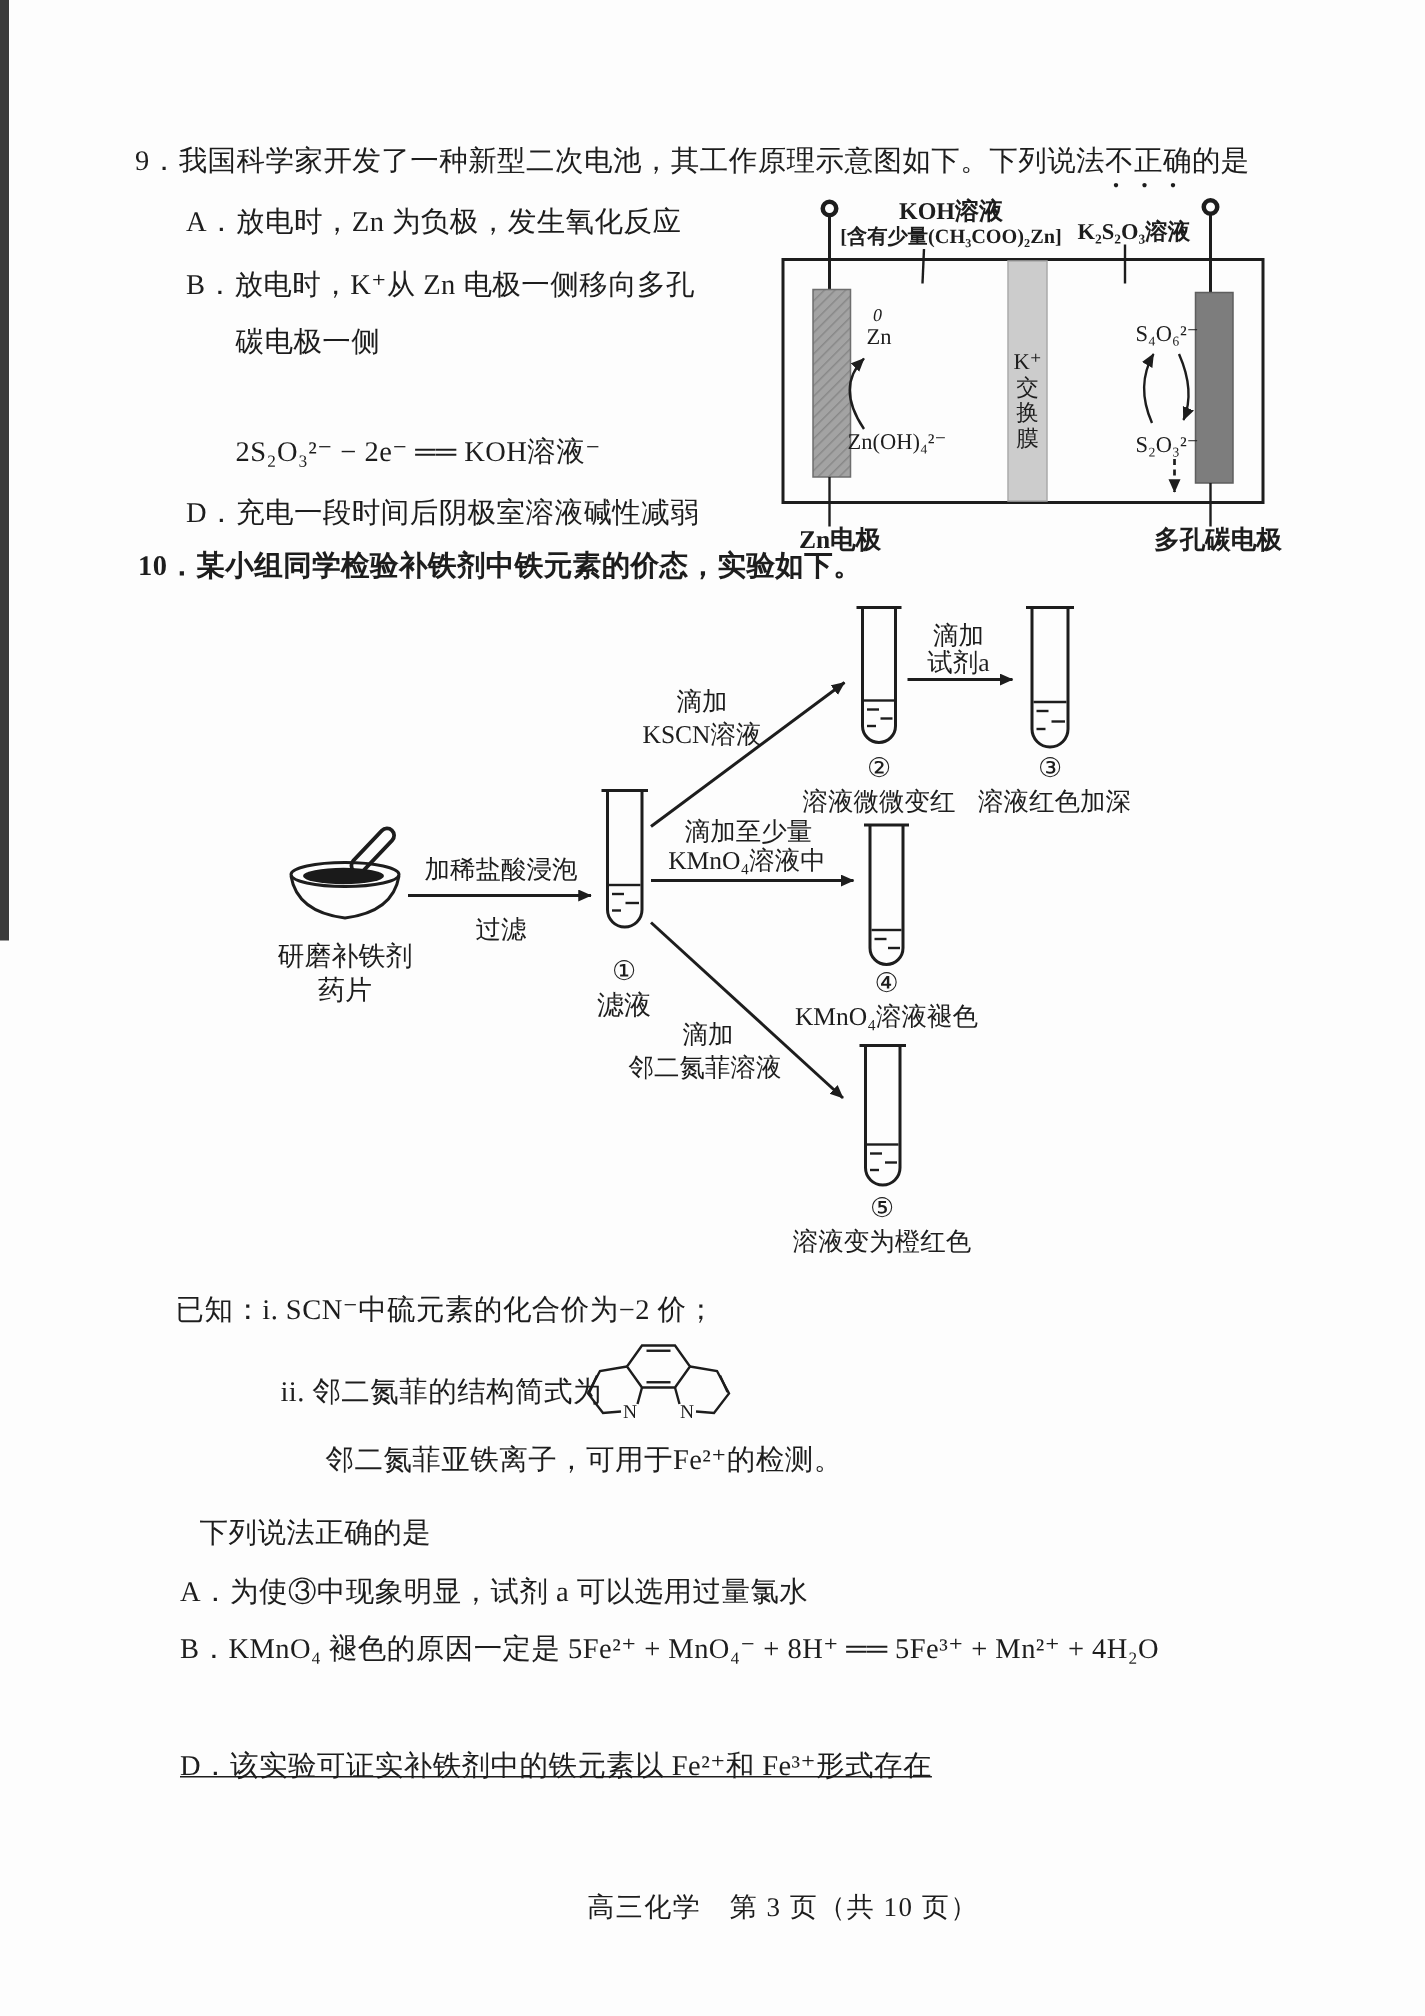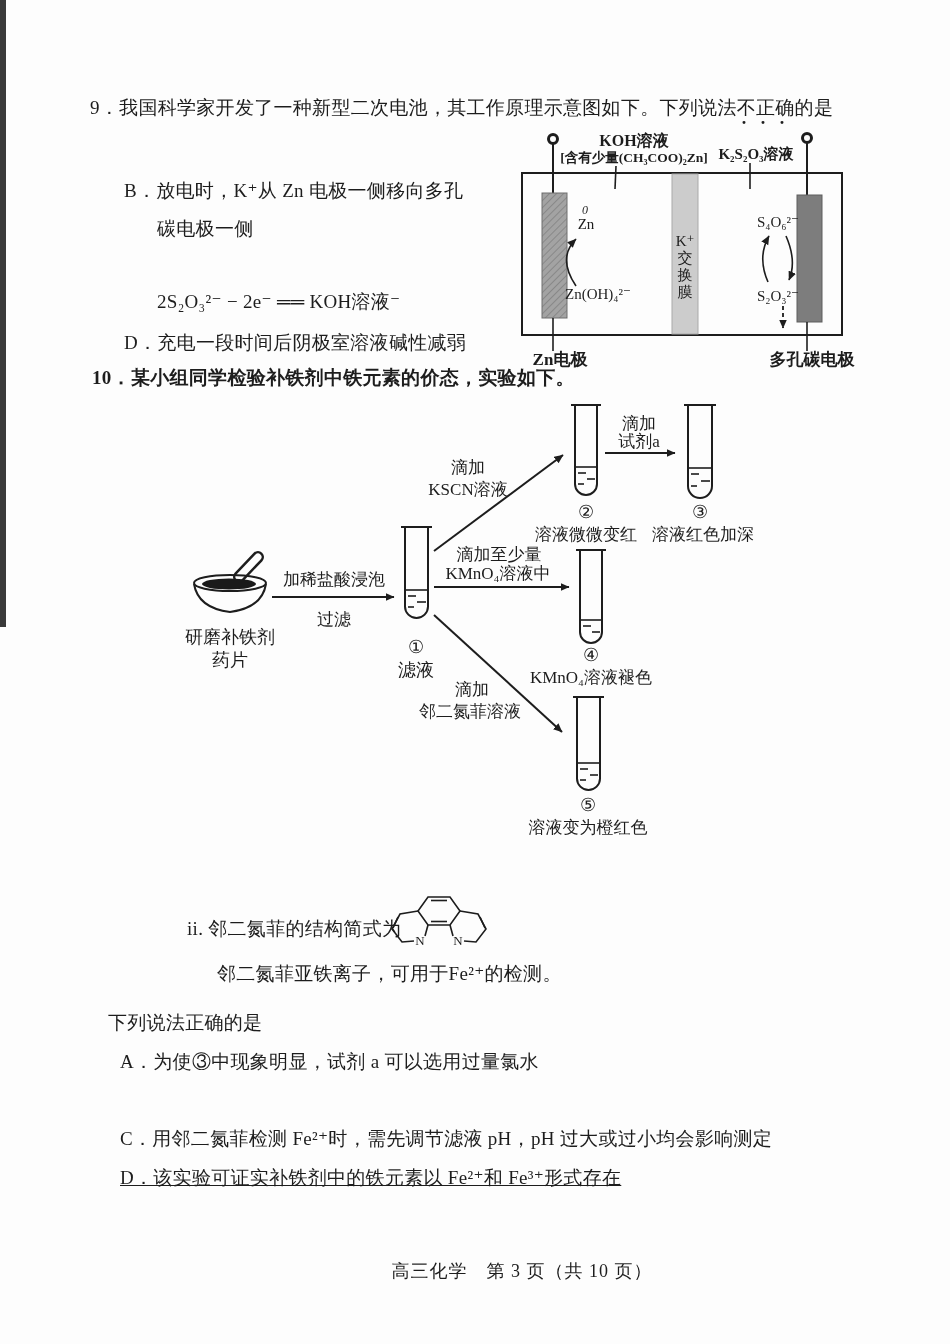--- a/index.html
+++ b/index.html
@@ -17,20 +17,21 @@
   .dash{stroke:#1d1d1d;stroke-width:1.8;fill:none;stroke-dasharray:4 3;}
 </style>
 </head>
 <body>
 
 <div class="page">
   <div class="scanbar"></div>
 
   <div class="t" style="left:90px;top:96px;">9．我国科学家开发了一种新型二次电池，其工作原理示意图如下。下列说法不正确的是</div>
   <div class="t dots" style="left:741px;top:112px;">···</div>
+  <div class="t" style="left:124px;top:137px;">A．放电时，Zn 为负极，发生氧化反应</div>
   <div class="t" style="left:124px;top:179px;">B．放电时，K⁺从 Zn 电极一侧移向多孔</div>
   <div class="t" style="left:157px;top:217px;">碳电极一侧</div>
   <div class="t" style="left:157px;top:290px;">2S₂O₃²⁻ − 2e⁻ ══ KOH溶液⁻</div>
   <div class="t" style="left:124px;top:331px;">D．充电一段时间后阴极室溶液碱性减弱</div>
 
   <svg style="left:500px;top:115px;" width="445" height="262" viewBox="0 0 445 262">
     <defs>
       <marker id="ah" markerWidth="11" markerHeight="9" refX="8.5" refY="4" orient="auto" markerUnits="userSpaceOnUse">
         <path d="M0,0 L9,4 L0,8 Z" fill="#1d1d1d"></path>
       </marker>
@@ -161,39 +162,40 @@
       <path d="M427,302 V383.5 A11.5,11.5 0 0 0 450,383.5 V302" class="ln"></path>
       <line x1="428" y1="368" x2="449" y2="368" class="thin"></line>
       <line x1="430" y1="374" x2="438" y2="374" class="thin"></line>
       <line x1="440" y1="380" x2="448" y2="380" class="thin"></line>
       <line x1="430" y1="385" x2="436" y2="385" class="thin"></line>
     </g>
     <text x="438" y="416" font-size="18" text-anchor="middle">⑤</text>
     <text x="438" y="438" font-size="17" text-anchor="middle">溶液变为橙红色</text>
   </svg>
 
+  <div class="t" style="left:117px;top:862px;">已知：i. SCN⁻中硫元素的化合价为−2 价；</div>
   <div class="t" style="left:187px;top:917px;">ii. 邻二氮菲的结构简式为</div>
 
   <svg style="left:383px;top:891px;" width="118" height="66" viewBox="0 0 118 66">
     <g class="thin" stroke-width="1.8">
       <path d="M45,6 L67,6 L77,20 L67,34 L45,34 L35,20 Z"></path>
       <path d="M35,20 L17,23 L9,38 L19,51 L31,50"></path>
       <path d="M42,45 L45,34"></path>
       <path d="M77,20 L95,23 L103,38 L93,51 L81,50"></path>
       <path d="M70,45 L67,34"></path>
       <path d="M48,9.5 L64,9.5"></path>
       <path d="M48,30.5 L64,30.5"></path>
       <path d="M15,26 L10,37"></path>
       <path d="M97,26 L102,37"></path>
     </g>
     <text x="37" y="54" font-size="13" text-anchor="middle">N</text>
     <text x="75" y="54" font-size="13" text-anchor="middle">N</text>
   </svg>
 
   <div class="t" style="left:217px;top:962px;">邻二氮菲亚铁离子，可用于Fe²⁺的检测。</div>
 
-  <div class="t" style="left:108px;top:1011px;">下列说法正确的是</div>
+  <div class="t" style="left:133px;top:1011px;">下列说法正确的是</div>
   <div class="t" style="left:120px;top:1050px;">A．为使③中现象明显，试剂 a 可以选用过量氯水</div>
-  <div class="t" style="left:120px;top:1127px;">C．用邻二氮菲检测 Fe²⁺时，需先调节滤液 pH，pH 过大或过小均会影响测定</div>
+  <div class="t" style="left:120px;top:1088px;">B．KMnO₄ 褪色的原因一定是 5Fe²⁺ + MnO₄⁻ + 8H⁺ ══ 5Fe³⁺ + Mn²⁺ + 4H₂O</div>
   <div class="t" style="left:120px;top:1166px;text-decoration:underline;">D．该实验可证实补铁剂中的铁元素以 Fe²⁺和 Fe³⁺形式存在</div>
 
   <div class="t footer" style="top:1260px;">高三化学　第 3 页（共 10 页）</div>
 </div>
 
 </body></html>

